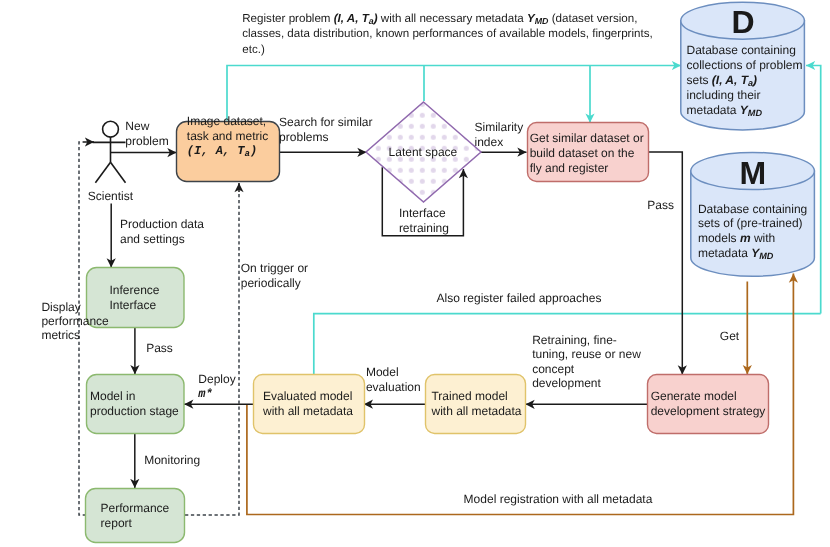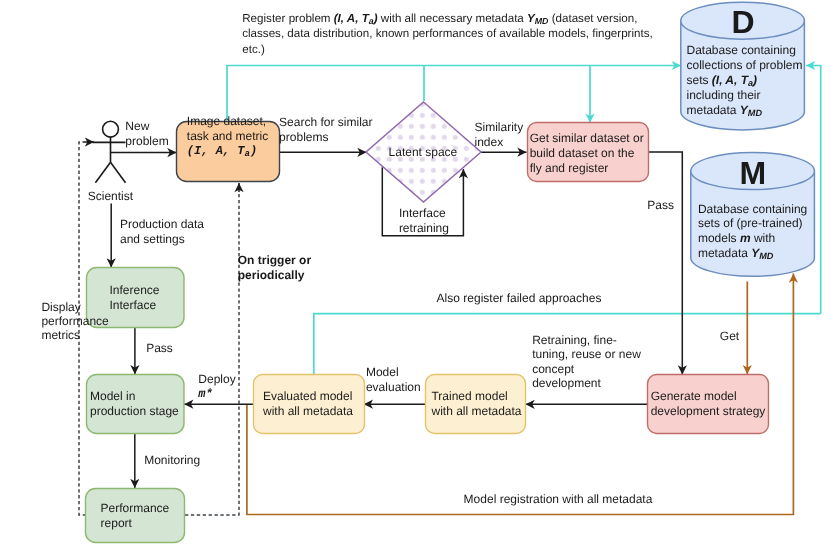--- a/index.html
+++ b/index.html
@@ -212,21 +212,21 @@
 </div>
 <div class="lbl cx" style="left:162px;top:217.2px;">
   <span>Production data</span>
   <span>and settings</span>
 </div>
 <div class="lbl cx" style="left:39.1px;top:301.3px;line-height:13.9px;margin-left:36px;">
   <span>Display</span>
   <span>performance</span>
   <span>metrics</span>
 </div>
-<div class="lbl cx" style="left:274.4px;top:253px;font-weight:bold;">
+<div class="lbl cx" style="left:274.4px;top:261px;">
   <span>On trigger or</span>
   <span>periodically</span>
 </div>
 <div class="lbl cx" style="left:159.5px;top:341.4px;">
   <span>Pass</span>
 </div>
 <div class="lbl cx" style="left:217px;top:372.4px;">
   <span>Deploy</span>
   <span class="bi">m*</span>
 </div>

